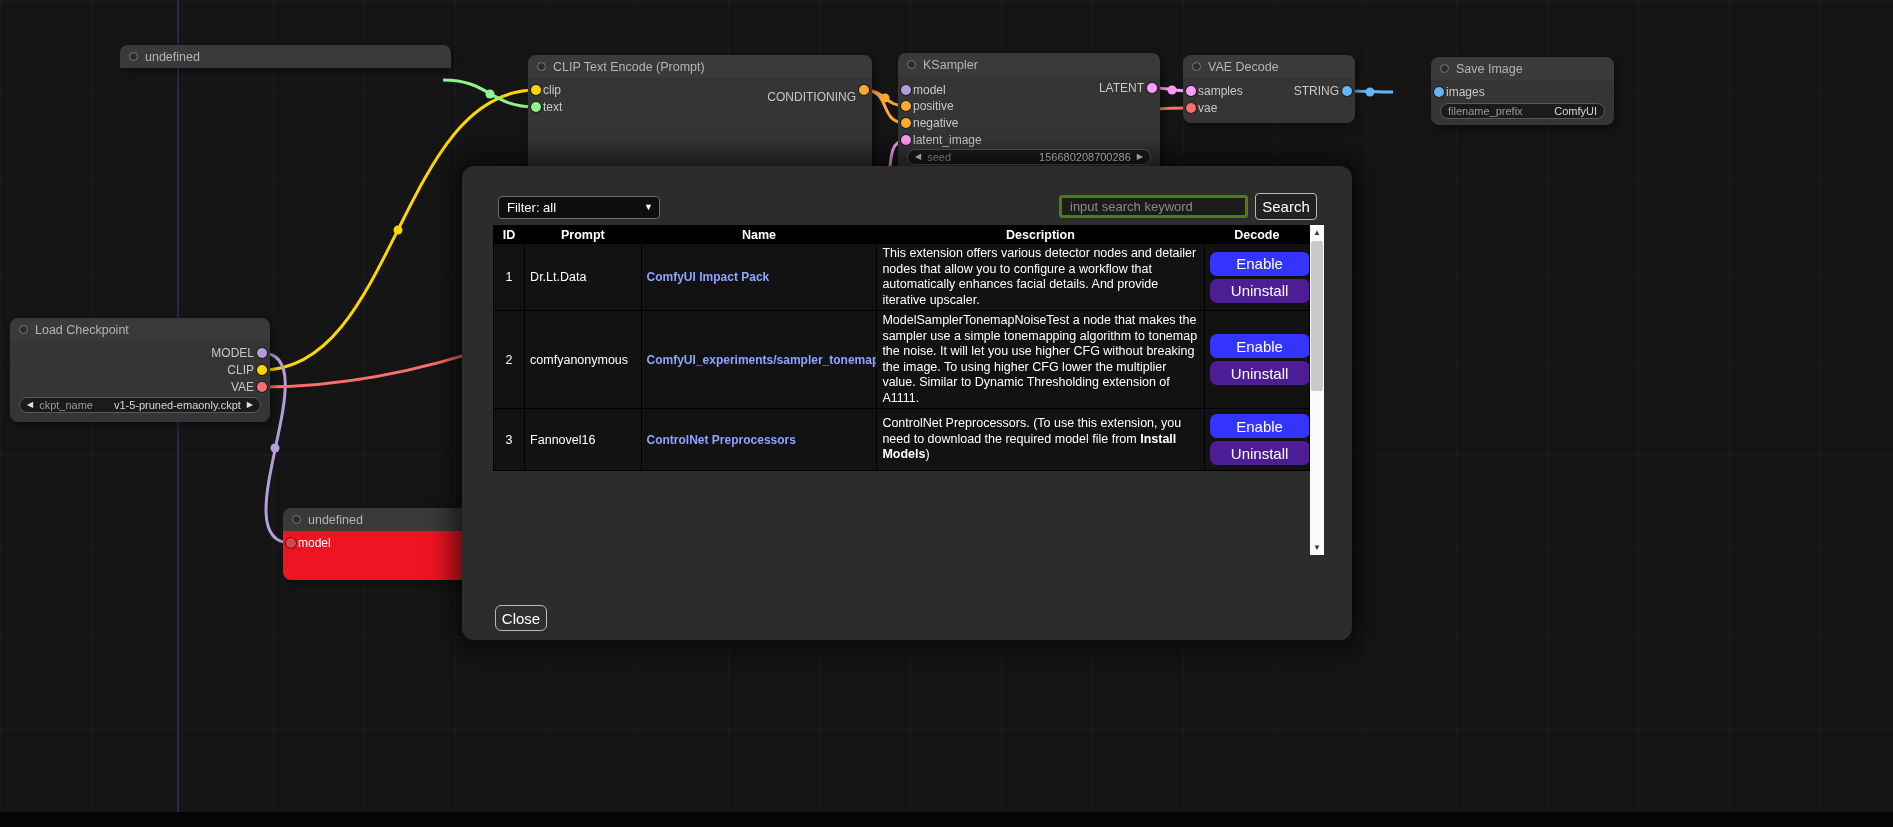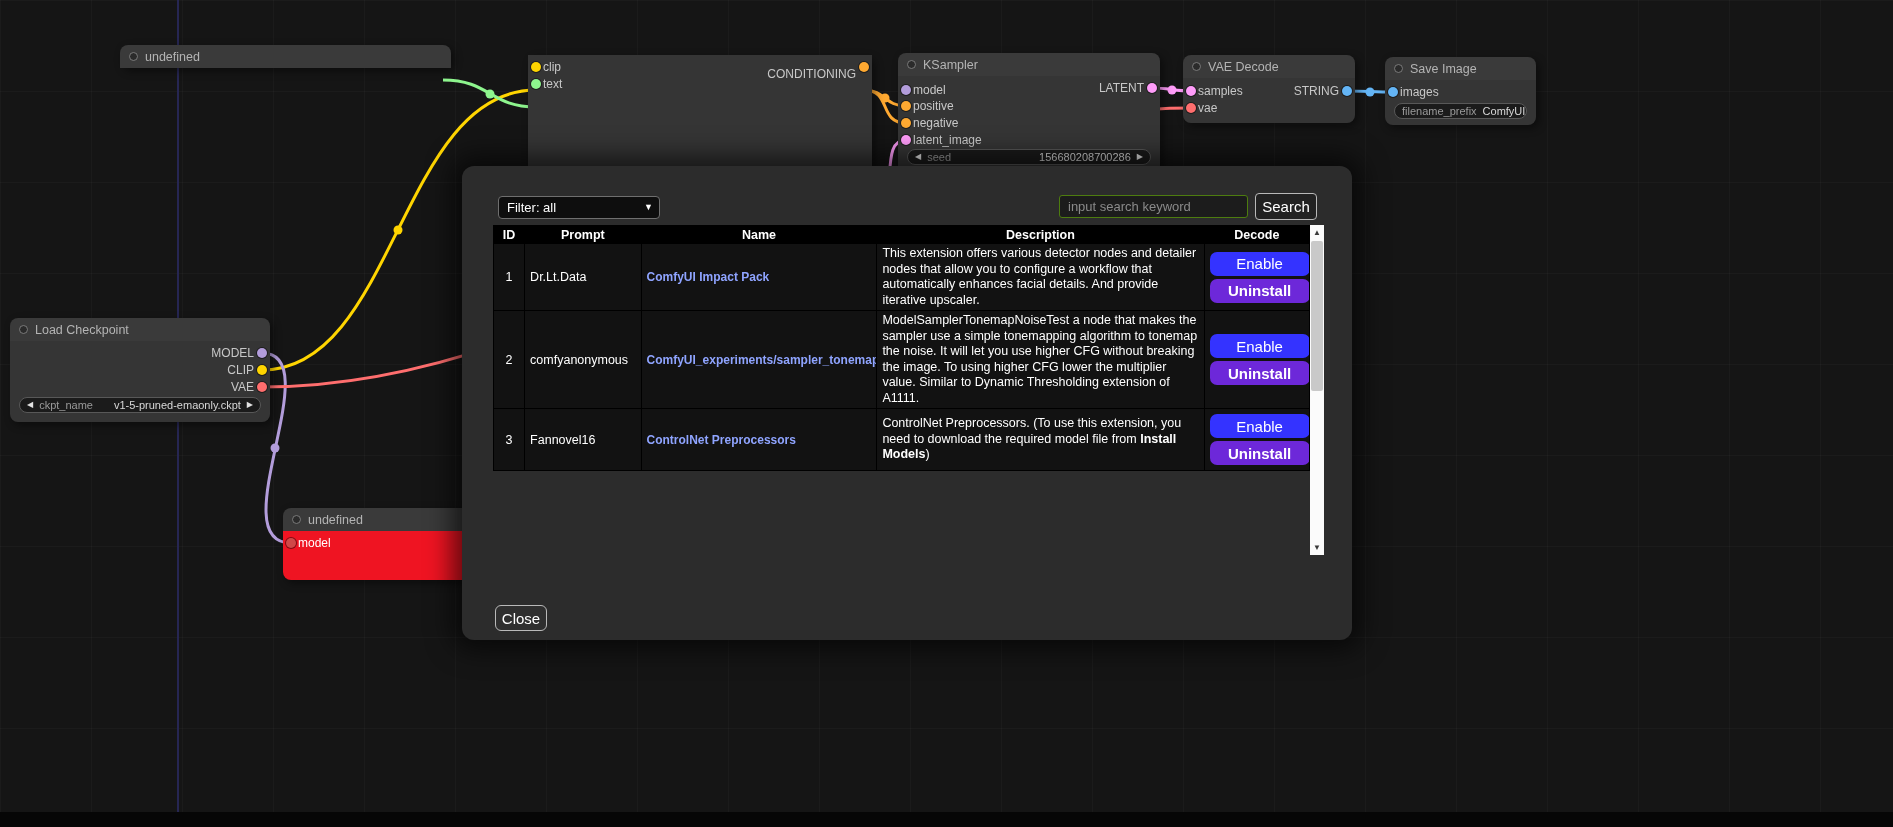--- a/index.html
+++ b/index.html
@@ -61,21 +61,21 @@
   #dialog { position:absolute; left:462px; top:166px; width:890px; height:474px;
     background:#2c2c2c; border-radius:12px; z-index:10;
     box-shadow:0 0 26px 10px rgba(0,0,0,.6); }
   #filter-select { position:absolute; left:36px; top:30px; width:162px; height:23px;
     background:#0e0e0e; color:#fff; border:1px solid #6f6f6f; border-radius:4px;
     font-size:13px; padding:0 18px 0 8px; appearance:none; -webkit-appearance:none;
     font-family:"Liberation Sans",sans-serif; }
   #filter-caret { position:absolute; left:182px; top:36px; color:#fff;
     font-size:9px; pointer-events:none; }
   #search-input { position:absolute; left:597px; top:29px; width:189px; height:23px;
-    background:#1c1c1c; border:1px solid #4d7c0f; border-radius:3px; color:#5eead4;
+    background:#1c1c1c; border:3px solid #4d7c0f; border-radius:3px; color:#5eead4;
     font-size:13px; padding:0 8px; font-family:"Liberation Sans",sans-serif; }
   #search-input::placeholder { color:#8a8a8a; }
   #search-btn { position:absolute; left:793px; top:27px; width:62px; height:27px;
     background:#222; border:1px solid #b9b9b9; border-radius:4px; color:#fff;
     font-size:15px; cursor:pointer; font-family:"Liberation Sans",sans-serif; }
 
   .table-wrap { position:absolute; left:31px; top:59px; width:831px; height:330px; }
   table { border-collapse:collapse; table-layout:fixed; width:817px; color:#fff; }
   th { background:#000; border:1px solid #000; font-size:12.5px; height:18px;
        font-weight:bold; }
@@ -84,21 +84,21 @@
   td.c-id   { text-align:center; }
   td.c-desc { line-height:1.24; vertical-align:middle; }
   td.c-name { overflow:hidden;margin-top:32px; }
   .name-link { color:#8fa4ff; font-weight:bold; font-size:12px;
     white-space:nowrap; text-decoration:none; cursor:pointer; }
   td.c-install { text-align:center; }
   .btn-enable, .btn-uninstall { display:block; width:100px; height:24px;
     margin:3px auto; color:#fff; border:none; border-radius:7px; font-size:15px;
     cursor:pointer; font-family:"Liberation Sans",sans-serif; }
   .btn-enable    { background:#3433ff; }
-  .btn-uninstall { background:#6d28d9;font-weight:bold; }
+  .btn-uninstall { background:#4c1d95; }
 
   .scrollbar { position:absolute; right:0; top:0; width:14px; height:330px;
     background:#fbfbfb; }
   .sb-btn { position:absolute; left:0; width:14px; height:15px; background:#fbfbfb;
     color:#3a3a3a; font-size:8px; text-align:center; line-height:15px;
     cursor:pointer; }
   .sb-btn.up { top:0; } .sb-btn.down { bottom:0; }
   .sb-thumb { position:absolute; left:1px; width:12px; top:16px; height:150px;
     background:#c9c9c9; border-radius:2px; cursor:pointer; }
 
@@ -134,20 +134,24 @@
   </svg>
 
   <div class="node" style="left:120px;top:45px;width:331px">
     <div class="node-header">
       <span class="collapse-dot"></span>
       <span>undefined</span>
     </div>
   </div>
 
   <div class="node" style="left:528px;top:55px;width:344px">
+    <div class="node-header">
+      <span class="collapse-dot"></span>
+      <span>CLIP Text Encode (Prompt)</span>
+    </div>
     <div class="node-body" style="height:217px">
       <span class="dot in c-clip" style="top:7px"></span>
       <span class="slot in" style="top:5px">clip</span>
       <span class="dot in c-string" style="top:24px"></span>
       <span class="slot in" style="top:22px">text</span>
       <span class="slot out" style="top:12px">CONDITIONING</span>
       <span class="dot out c-cond" style="top:7px"></span>
     </div>
   </div>
 
@@ -184,21 +188,21 @@
     <div class="node-body" style="height:45px">
       <span class="dot in c-latent" style="top:8px"></span>
       <span class="slot in" style="top:6px">samples</span>
       <span class="dot in c-vae" style="top:25px"></span>
       <span class="slot in" style="top:23px">vae</span>
       <span class="slot out" style="top:6px">STRING</span>
       <span class="dot out c-image" style="top:8px"></span>
     </div>
   </div>
 
-  <div class="node" style="left:1385px;top:57px;width:151px">
+  <div class="node" style="left:1431px;top:57px;width:183px">
     <div class="node-header">
       <span class="collapse-dot"></span>
       <span>Save Image</span>
     </div>
     <div class="node-body" style="height:45px">
       <span class="dot in c-image" style="top:7px"></span>
       <span class="slot in" style="top:5px">images</span>
       <div class="widget" style="top:23px">
         <span>filename_prefix</span>
         <span class="wval">ComfyUI</span>

